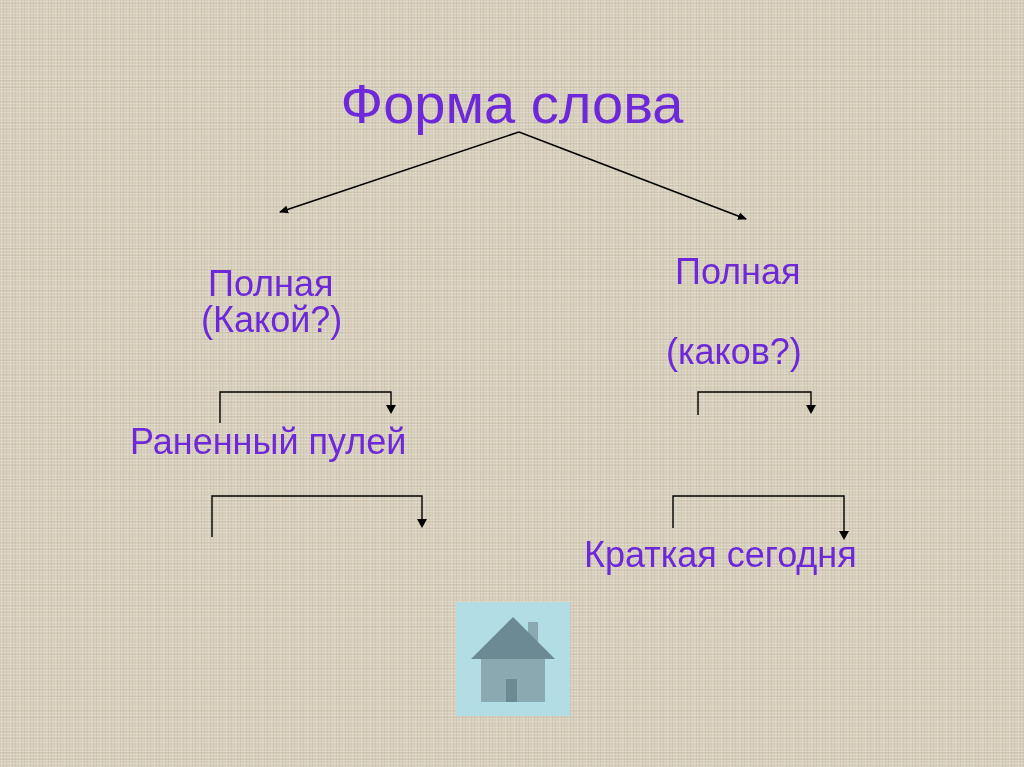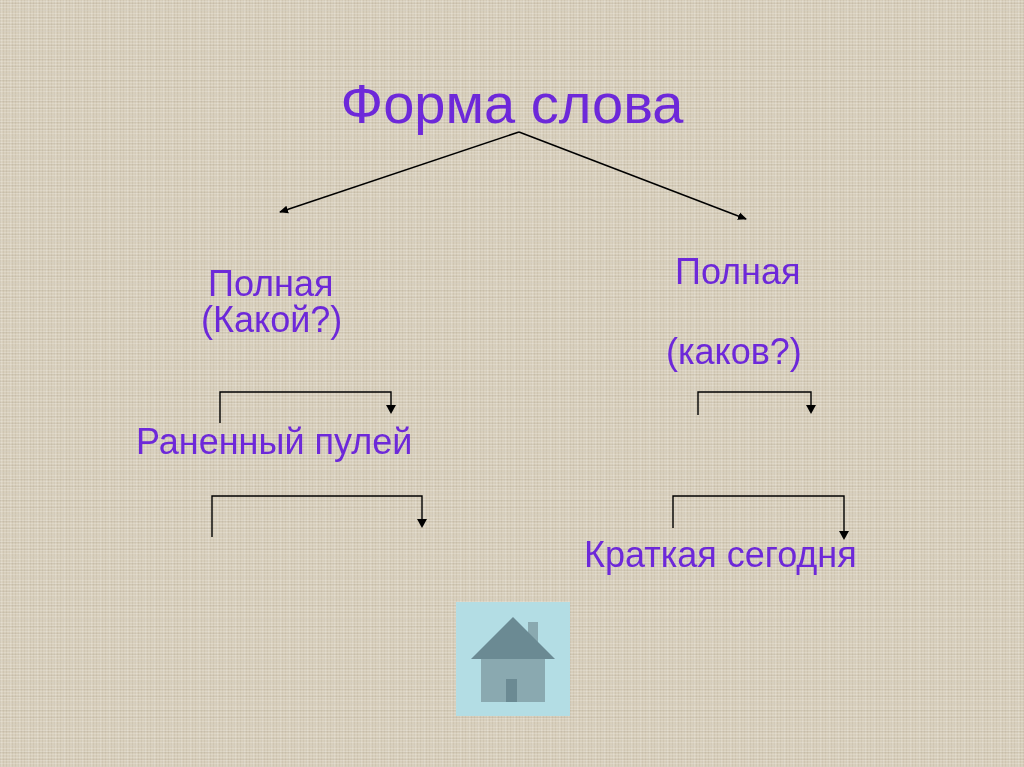--- a/index.html
+++ b/index.html
@@ -64,21 +64,21 @@
   </svg>
 
   <div class="txt title">Форма слова</div>
 
   <div class="txt label" style="left:208px; top:254px;margin-top:12px;">Полная</div>
   <div class="txt label" style="left:201px; top:302px;">(Какой?)</div>
 
   <div class="txt label" style="left:675px; top:254px;">Полная</div>
   <div class="txt label" style="left:666px; top:311px;margin-top:23px;">(каков?)</div>
 
-  <div class="txt ex" style="left:136px; top:424px;text-align:right;">Раненный пулей</div>
+  <div class="txt ex" style="left:130px; top:424px;text-align:right;">Раненный пулей</div>
 
   <div class="txt ex" style="left:584px; top:537px;">Краткая сегодня</div>
 
   <div class="home-btn">
     <svg viewBox="0 0 114 114">
       <rect x="72" y="20" width="10" height="24" fill="#8aa9b0"></rect>
       <polygon points="57,15 15,57 99,57" fill="#6b8a93"></polygon>
       <rect x="25" y="57" width="64" height="43" fill="#8aa9b0"></rect>
       <rect x="50" y="77" width="11" height="23" fill="#6b8a93"></rect>
     </svg>

